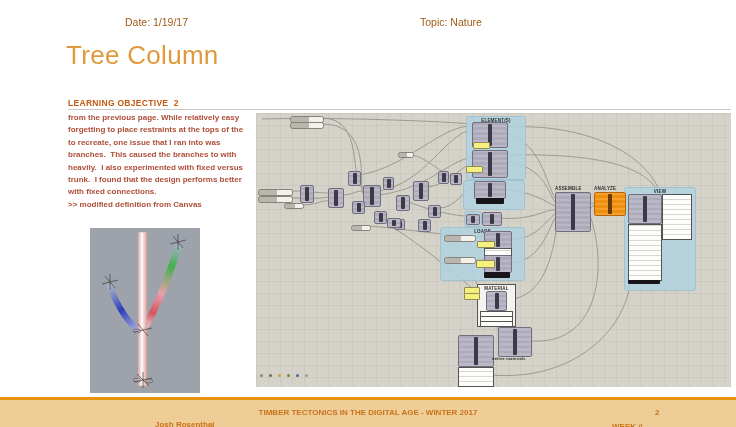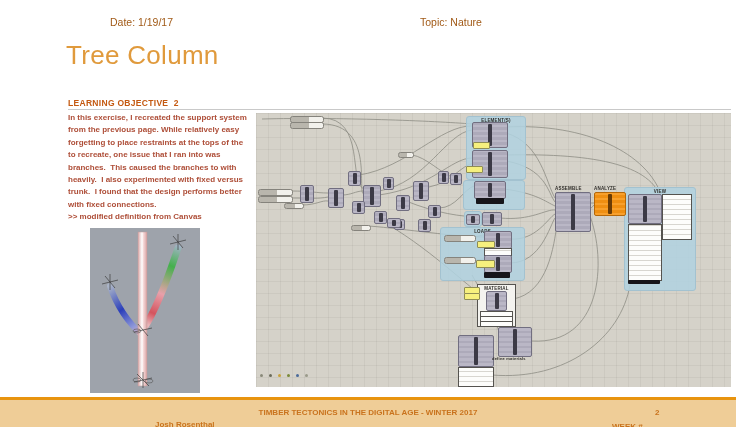--- a/index.html
+++ b/index.html
@@ -43,29 +43,28 @@
   .gh-tag{background:#f6f07e;border:1px solid #8f8d55;border-radius:1px;}
   .gh-panel{background:#fdfdfb;border:1px solid #55534f;
     background-image:repeating-linear-gradient(0deg,transparent 0 4px,#d8d6d0 4px 5px);}
   .gh-black{background:#17151a;border-radius:1px;}
   .mat-panel{background:#f4f3ef;border:1px solid #55534f;}
   .nav-dot{width:3px;height:3px;border-radius:50%;display:inline-block;margin-right:1.5px;vertical-align:top;}
 </style>
 </head>
 <body>
 
-<div class="abs meta-text" style="left:69px;top:16px;padding-left:41px;">Date: 1/19/17</div>
+<div class="abs meta-text" style="left:84px;top:16px;padding-left:41px;">Date: 1/19/17</div>
 <div class="abs meta-text" style="left:420px;top:16px;">Topic: Nature</div>
 <div class="abs slide-title" style="left:66px;top:40px;">Tree Column</div>
 
 <div class="abs obj-head" style="left:68px;top:98px;">LEARNING OBJECTIVE  2</div>
 <div class="abs obj-rule" style="left:68px;top:109px;width:663px;"></div>
 
 <div class="abs" style="left:68px;top:112px;width:195px;">
-  <div class="body-line">In this exercise, I recreated the support system</div>
   <div class="body-line">from the previous page. While relatively easy</div>
   <div class="body-line">forgetting to place restraints at the tops of the</div>
   <div class="body-line">to recreate, one issue that I ran into was</div>
   <div class="body-line">branches.  This caused the branches to with</div>
   <div class="body-line">heavily.  I also experimented with fixed versus</div>
   <div class="body-line">trunk.  I found that the design performs better</div>
   <div class="body-line">with fixed connections.</div>
   <div class="body-line">&gt;&gt; modified definition from Canvas</div>
 </div>
 

